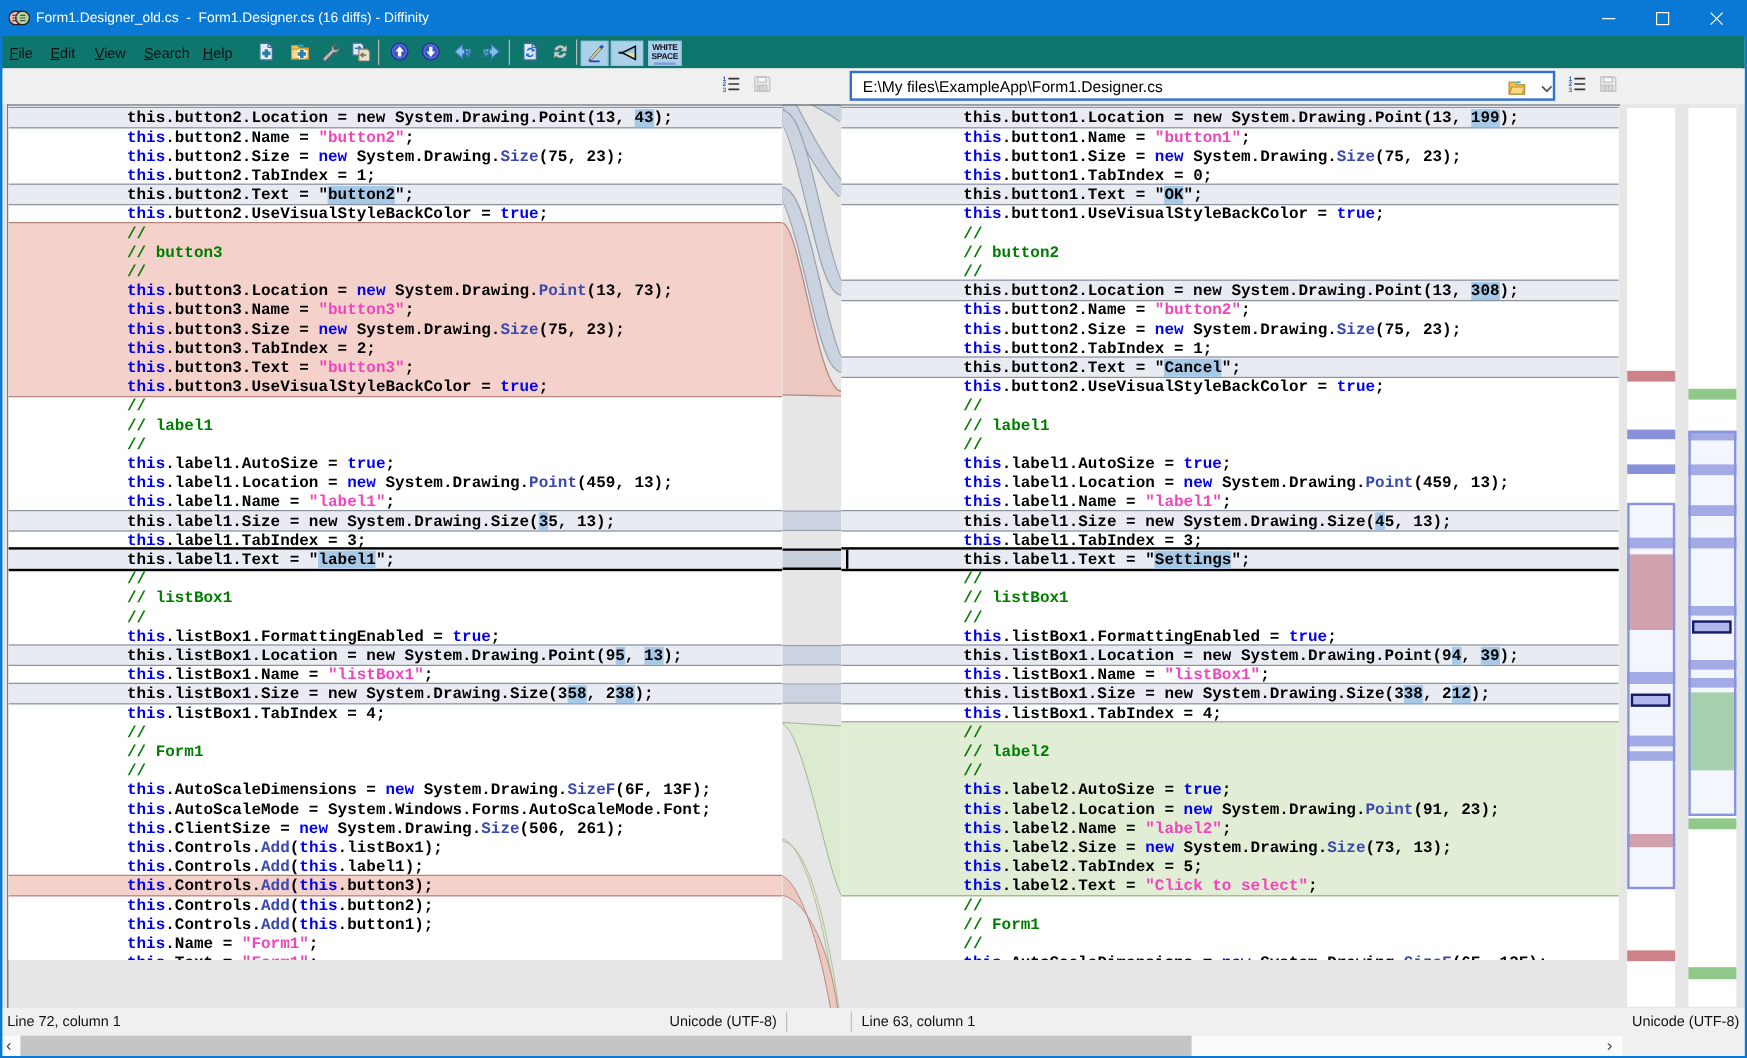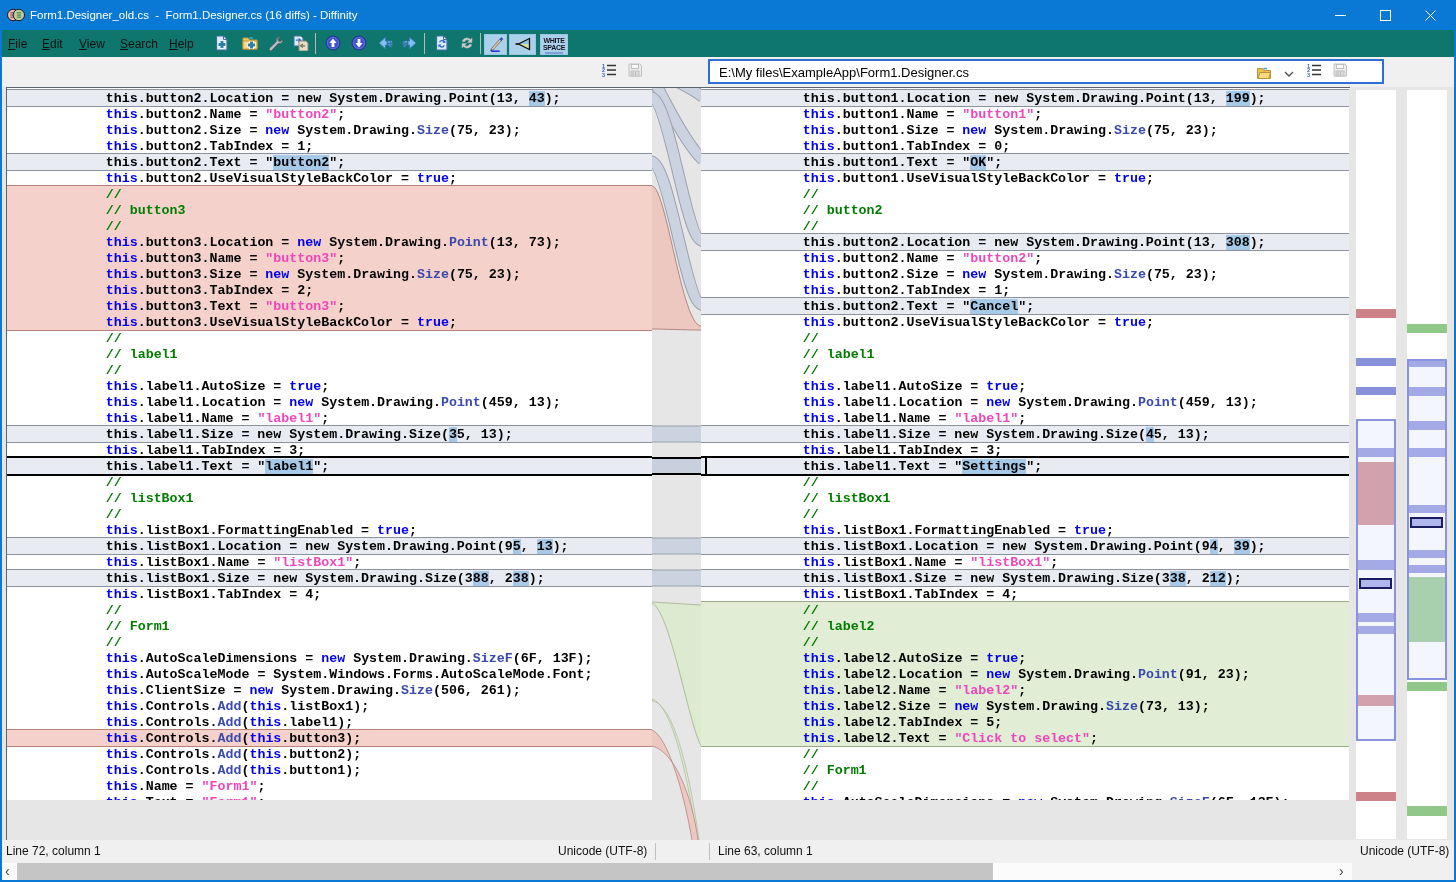--- a/index.html
+++ b/index.html
@@ -183,21 +183,21 @@
           <text x="1" y="10">2</text>
           <text x="1" y="14.5">3</text>
         </g>
       </svg></span>
     <span class="pico" style="left:625px"><svg width="16" height="16" viewBox="0 0 16 16">
         <path d="M2 2h11l1.5 1.5V14H2z" fill="#ececec" stroke="#c0c0c0"></path>
         <rect x="4.5" y="2.5" width="7" height="4" fill="#f8f8f8" stroke="#c0c0c0"></rect>
         <rect x="4" y="9" width="8" height="5" fill="#dadada" stroke="#c0c0c0"></rect>
         <path d="M6 9.5v4M8.5 9.5v4" stroke="#c0c0c0"></path>
       </svg></span>
-    <div class="pbox" style="left:706px;width:676px;border-color:#2f6fd2">
+    <div class="pbox" style="left:706px;width:588px;border-color:#2f6fd2">
       <span class="t">E:\My files\ExampleApp\Form1.Designer.cs</span>
       <span class="fo" style="left:546px">
         <svg width="16" height="16" viewBox="0 0 16 16">
           <path d="M1.5 3.5h5l1.5 2h6.5v8H1.5z" fill="#f0bf4e" stroke="#b9933c"></path>
           <path d="M3.8 7.5h10.7l-1.8 6H2z" fill="#fbd983" stroke="#b9933c"></path>
           <rect x="7.5" y="2.8" width="3.6" height="1.5" fill="#29abe2"></rect>
         </svg>
       </span>
       <span class="ch" style="left:574px">
         <svg width="10" height="6" viewBox="0 0 10 6">
@@ -256,21 +256,21 @@
             <i class="k">this</i>.label1.Name = <i class="s">"label1"</i>;
             this.label1.Size = new System.Drawing.Size(<b class="hl">3</b>5, 13);
             <i class="k">this</i>.label1.TabIndex = 3;
             this.label1.Text = "<b class="hl">label1</b>";
             <i class="c">//</i>
             <i class="c">// listBox1</i>
             <i class="c">//</i>
             <i class="k">this</i>.listBox1.FormattingEnabled = <i class="k">true</i>;
             this.listBox1.Location = new System.Drawing.Point(9<b class="hl">5</b>, <b class="hl">13</b>);
             <i class="k">this</i>.listBox1.Name = <i class="s">"listBox1"</i>;
-            this.listBox1.Size = new System.Drawing.Size(3<b class="hl">88</b>, 2<b class="hl">38</b>);
+            this.listBox1.Size = new System.Drawing.Size(3<b class="hl">58</b>, 2<b class="hl">38</b>);
             <i class="k">this</i>.listBox1.TabIndex = 4;
             <i class="c">//</i>
             <i class="c">// Form1</i>
             <i class="c">//</i>
             <i class="k">this</i>.AutoScaleDimensions = <i class="k">new</i> System.Drawing.<i class="y">SizeF</i>(6F, 13F);
             <i class="k">this</i>.AutoScaleMode = System.Windows.Forms.AutoScaleMode.Font;
             <i class="k">this</i>.ClientSize = <i class="k">new</i> System.Drawing.<i class="y">Size</i>(506, 261);
             <i class="k">this</i>.Controls.<i class="y">Add</i>(<i class="k">this</i>.listBox1);
             <i class="k">this</i>.Controls.<i class="y">Add</i>(<i class="k">this</i>.label1);
             <i class="k">this</i>.Controls.<i class="y">Add</i>(<i class="k">this</i>.button3);

